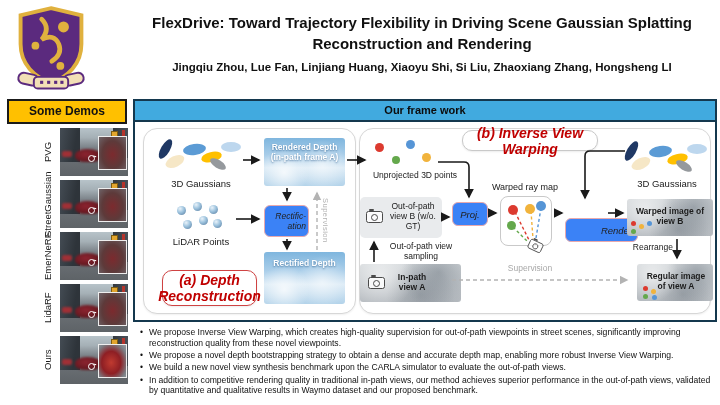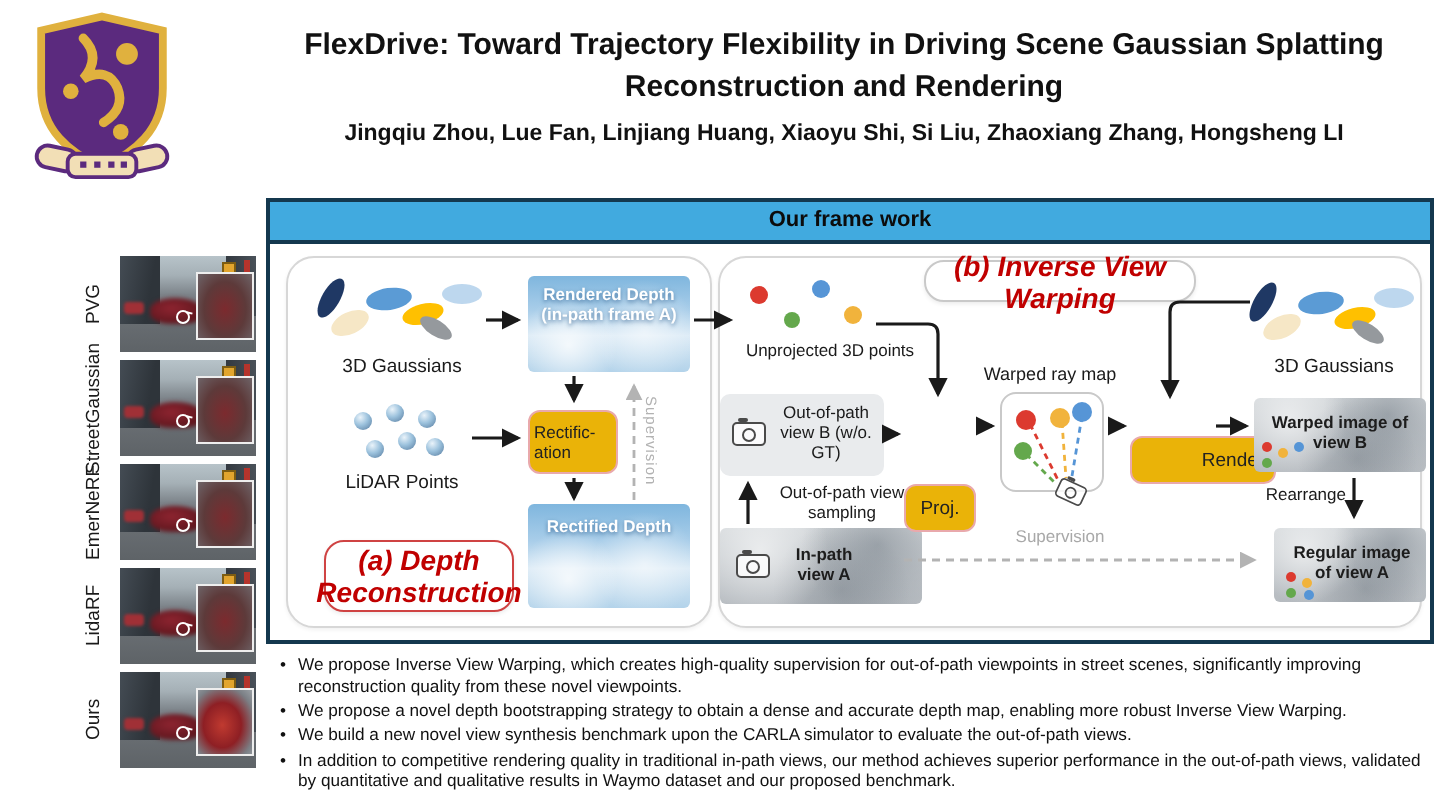--- a/index.html
+++ b/index.html
@@ -40,22 +40,22 @@
   .panel{position:absolute;border:1.5px solid #d7d7d7;border-radius:14px;background:#fff;box-shadow:0 1px 2px rgba(0,0,0,.06);}
   #panel-a{left:8px;top:6px;width:211px;height:184px;}
   #panel-b{left:224px;top:6px;width:350px;height:184px;}
 
   .node-label{position:absolute;font-size:9.5px;color:#1a1a1a;text-align:center;}
   .depth{position:absolute;border-radius:3px;display:flex;align-items:flex-start;justify-content:center;text-align:center;
     font-size:8.5px;font-weight:700;color:#fff;text-shadow:0 1px 2px rgba(30,80,130,.65);padding-top:4px;box-sizing:border-box;
     background:radial-gradient(circle at 25% 72%,rgba(255,255,255,.75),transparent 35%),
                radial-gradient(circle at 72% 58%,rgba(255,255,255,.55),transparent 40%),
                linear-gradient(180deg,#7fb6de 0%,#a8cde9 35%,#dcebf6 62%,#b3d3ea 100%);}
-  .pink{position:absolute;background:#eab308;border:1px solid #e9a9ac;border-radius:6px;display:flex;align-items:center;
-    justify-content:center;text-align:left;font-size:9.5px;color:#222;}
+  .pink{position:absolute;background:#3b82f6;border:1px solid #e9a9ac;border-radius:6px;display:flex;align-items:center;
+    justify-content:center;text-align:right;font-size:9.5px;color:#222;font-style:italic;}
   .tag{position:absolute;background:#fff;border-radius:10px;display:flex;align-items:center;justify-content:center;text-align:center;
     font-size:14px;font-weight:700;font-style:italic;color:#c00000;box-shadow:0 1px 2px rgba(0,0,0,.08);}
   #tag-a{border:1.5px solid #cf4343;}
   #tag-b{border:1.2px solid #c9c9c9;}
   .photo{position:absolute;border-radius:3px;box-sizing:border-box;
     background:radial-gradient(circle at 20% 30%,rgba(255,255,255,.6),transparent 40%),
                radial-gradient(circle at 78% 22%,rgba(110,120,130,.5),transparent 45%),
                radial-gradient(circle at 60% 82%,rgba(90,100,110,.35),transparent 50%),
                linear-gradient(180deg,#d3d7da,#b6bbc0);}
   .photo .ptxt{position:absolute;font-size:8.5px;font-weight:700;color:#1d1d1d;text-align:center;}
@@ -93,20 +93,21 @@
     <g fill="#5b2a7e">
         <rect x="36" y="97" width="4" height="4"></rect>
         <rect x="45" y="97" width="4" height="4"></rect>
         <rect x="54" y="97" width="4" height="4"></rect>
         <rect x="62" y="97" width="4" height="4"></rect>
       </g>
   </svg>
   <div class="abs" id="title">FlexDrive: Toward Trajectory Flexibility in Driving Scene Gaussian Splatting Reconstruction and Rendering</div>
   <div class="abs" id="authors">Jingqiu Zhou, Lue Fan, Linjiang Huang, Xiaoyu Shi, Si Liu, Zhaoxiang Zhang, Hongsheng LI</div>
 
+  <div class="abs" id="demos-banner">Some Demos</div>
 
   <div class="demo-row" style="top:128px;">
     <div class="demo-label">PVG</div>
     <div class="thumb">
         <div class="bL"></div>
         <div class="bR"></div>
         <div class="p1"></div>
         <div class="car"></div>
         <div class="sign"></div>
         <div class="sign2"></div>
@@ -216,21 +217,21 @@
     <div class="graybox" style="left:225px;top:75px;width:82px;height:41px;">
       <span class="cam" style="left:6px;top:14px;"></span>
       <div class="smalllbl" style="left:26px;top:4px;width:54px;">Out-of-path view B (w/o. GT)</div>
     </div>
     <div class="smalllbl" style="left:248px;top:119px;width:76px;">Out-of-path view sampling</div>
     <div class="photo" style="left:225px;top:142px;width:101px;height:38px;padding-left:16px;">
       <span class="cam" style="left:8px;top:13px;"></span>
       <div class="ptxt" style="left:28px;top:8px;width:48px;">In-path view A</div>
     </div>
 
-    <div class="pink" style="left:317px;top:80px;width:34px;height:22px;margin-top:40px;">Proj.</div>
+    <div class="pink" style="left:317px;top:80px;width:34px;height:22px;">Proj.</div>
 
     <div class="smalllbl" style="left:342px;top:60px;width:96px;font-size:9px;">Warped ray map</div>
     <div style="position:absolute;left:365px;top:74px;width:52px;height:50px;background:#fff;border:1.2px solid #c9c9c9;border-radius:8px;box-sizing:border-box;"></div>
     <span class="dot" style="left:373px;top:83px;width:10px;height:10px;background:#dc3a2f;"></span>
     <span class="dot" style="left:390px;top:82px;width:10px;height:10px;background:#f1b33c;"></span>
     <span class="dot" style="left:401px;top:79px;width:10px;height:10px;background:#5695d6;"></span>
     <span class="dot" style="left:372px;top:99px;width:9px;height:9px;background:#64a84c;"></span>
     <span class="cam" style="left:392px;top:118px;transform:rotate(25deg) scale(.85);"></span>
 
     <div class="pink" style="left:430px;top:96px;width:41px;height:22px;padding-left:30px;">Render</div>

